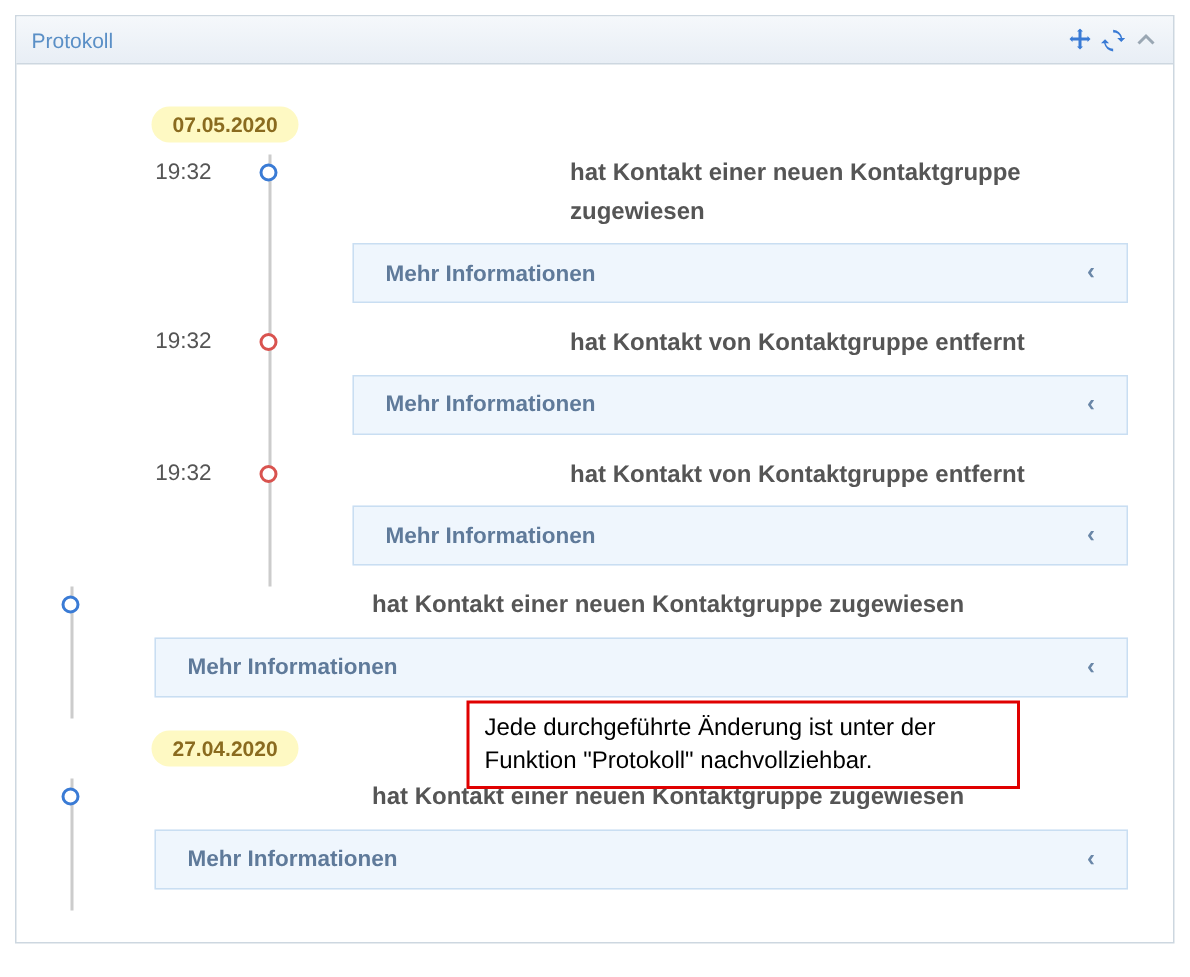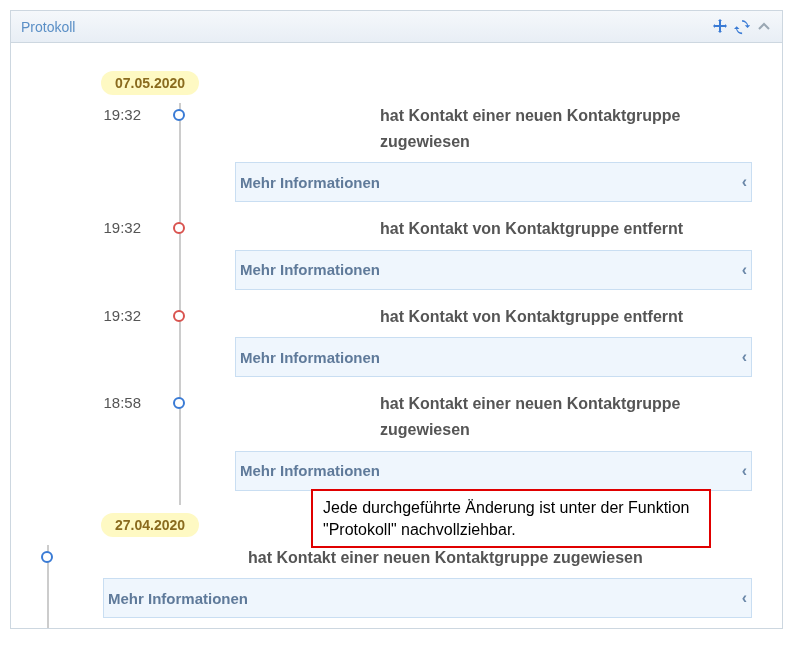--- a/index.html
+++ b/index.html
@@ -16,21 +16,21 @@
 .entry-time { width: 120px; text-align: right; padding-right: 20px; padding-top: 3px; color: #555; font-size: 15px; }
 .entry-line { width: 50px; position: relative; flex-shrink: 0; }
 .vline { position: absolute; left: 6px; top: 0; bottom: 0; width: 0; border-left: 2px solid #ccc; }
 .dot { position: absolute; left: 0; top: 6px; width: 12px; height: 12px; border-radius: 50%; background: #fff; z-index: 2; }
 .dot-blue { border: 2px solid #3a7bd5; }
 .dot-red { border: 2px solid #d9534f; }
 .entry-content { flex: 1; padding-bottom: 14px; font-weight: bold; }
 .entry-text { color: #555; font-size: 16px; line-height: 1.6; margin-bottom: 8px; padding-left: 145px; text-indent: -145px; }
 .entry-text::before { content: ""; display: inline-block; width: 145px; }
 .entry-text-inner { white-space: normal; }
-.expander { border: 1px solid #c9def2; background: #eff6fd; display: flex; align-items: center; padding: 10px 4px; cursor: pointer; }
+.expander { border: 1px solid #c9def2; background: #eff6fd; display: flex; align-items: center; padding: 10px 21px; cursor: pointer; }
 .expander-label { flex: 1; color: #5f7a9a; font-size: 15px; }
 .expander-arrow { color: #6a87a8; font-size: 16px; }
 .annotation { position: absolute; border: 2px solid #e00000; background: #fff; padding: 6px 10px; font-size: 16px; line-height: 1.35; color: #000; z-index: 10; }
 </style>
 </head>
 <body>
 
 <div class="panel">
   <div class="panel-header">
     <span class="panel-title">Protokoll</span>
@@ -98,21 +98,20 @@
         <div class="entry-content">
           <div class="entry-text"><span class="entry-text-inner">hat Kontakt von Kontaktgruppe entfernt</span></div>
           <div class="expander">
             <span class="expander-label">Mehr Informationen</span>
             <span class="expander-arrow">‹</span>
           </div>
         </div>
       </div>
 
       <div class="entry">
-        <div class="entry-time">18:58</div>
         <div class="entry-line">
             <div class="vline"></div>
             <div class="dot dot-blue"></div>
           </div>
         <div class="entry-content">
           <div class="entry-text"><span class="entry-text-inner">hat Kontakt einer neuen Kontaktgruppe zugewiesen</span></div>
           <div class="expander">
             <span class="expander-label">Mehr Informationen</span>
             <span class="expander-arrow">‹</span>
           </div>
@@ -131,17 +130,17 @@
           <div class="entry-text"><span class="entry-text-inner">hat Kontakt einer neuen Kontaktgruppe zugewiesen</span></div>
           <div class="expander">
             <span class="expander-label">Mehr Informationen</span>
             <span class="expander-arrow">‹</span>
           </div>
         </div>
       </div>
 
     </div>
 
-    <div class="annotation" style="left:300px; top:446px; width:400px;">
+    <div class="annotation" style="left:300px; top:424px; width:369px;">
       <span>Jede durchgeführte Änderung ist unter der Funktion "Protokoll" nachvollziehbar.</span>
     </div>
   </div>
 </div>
 
 </body></html>

